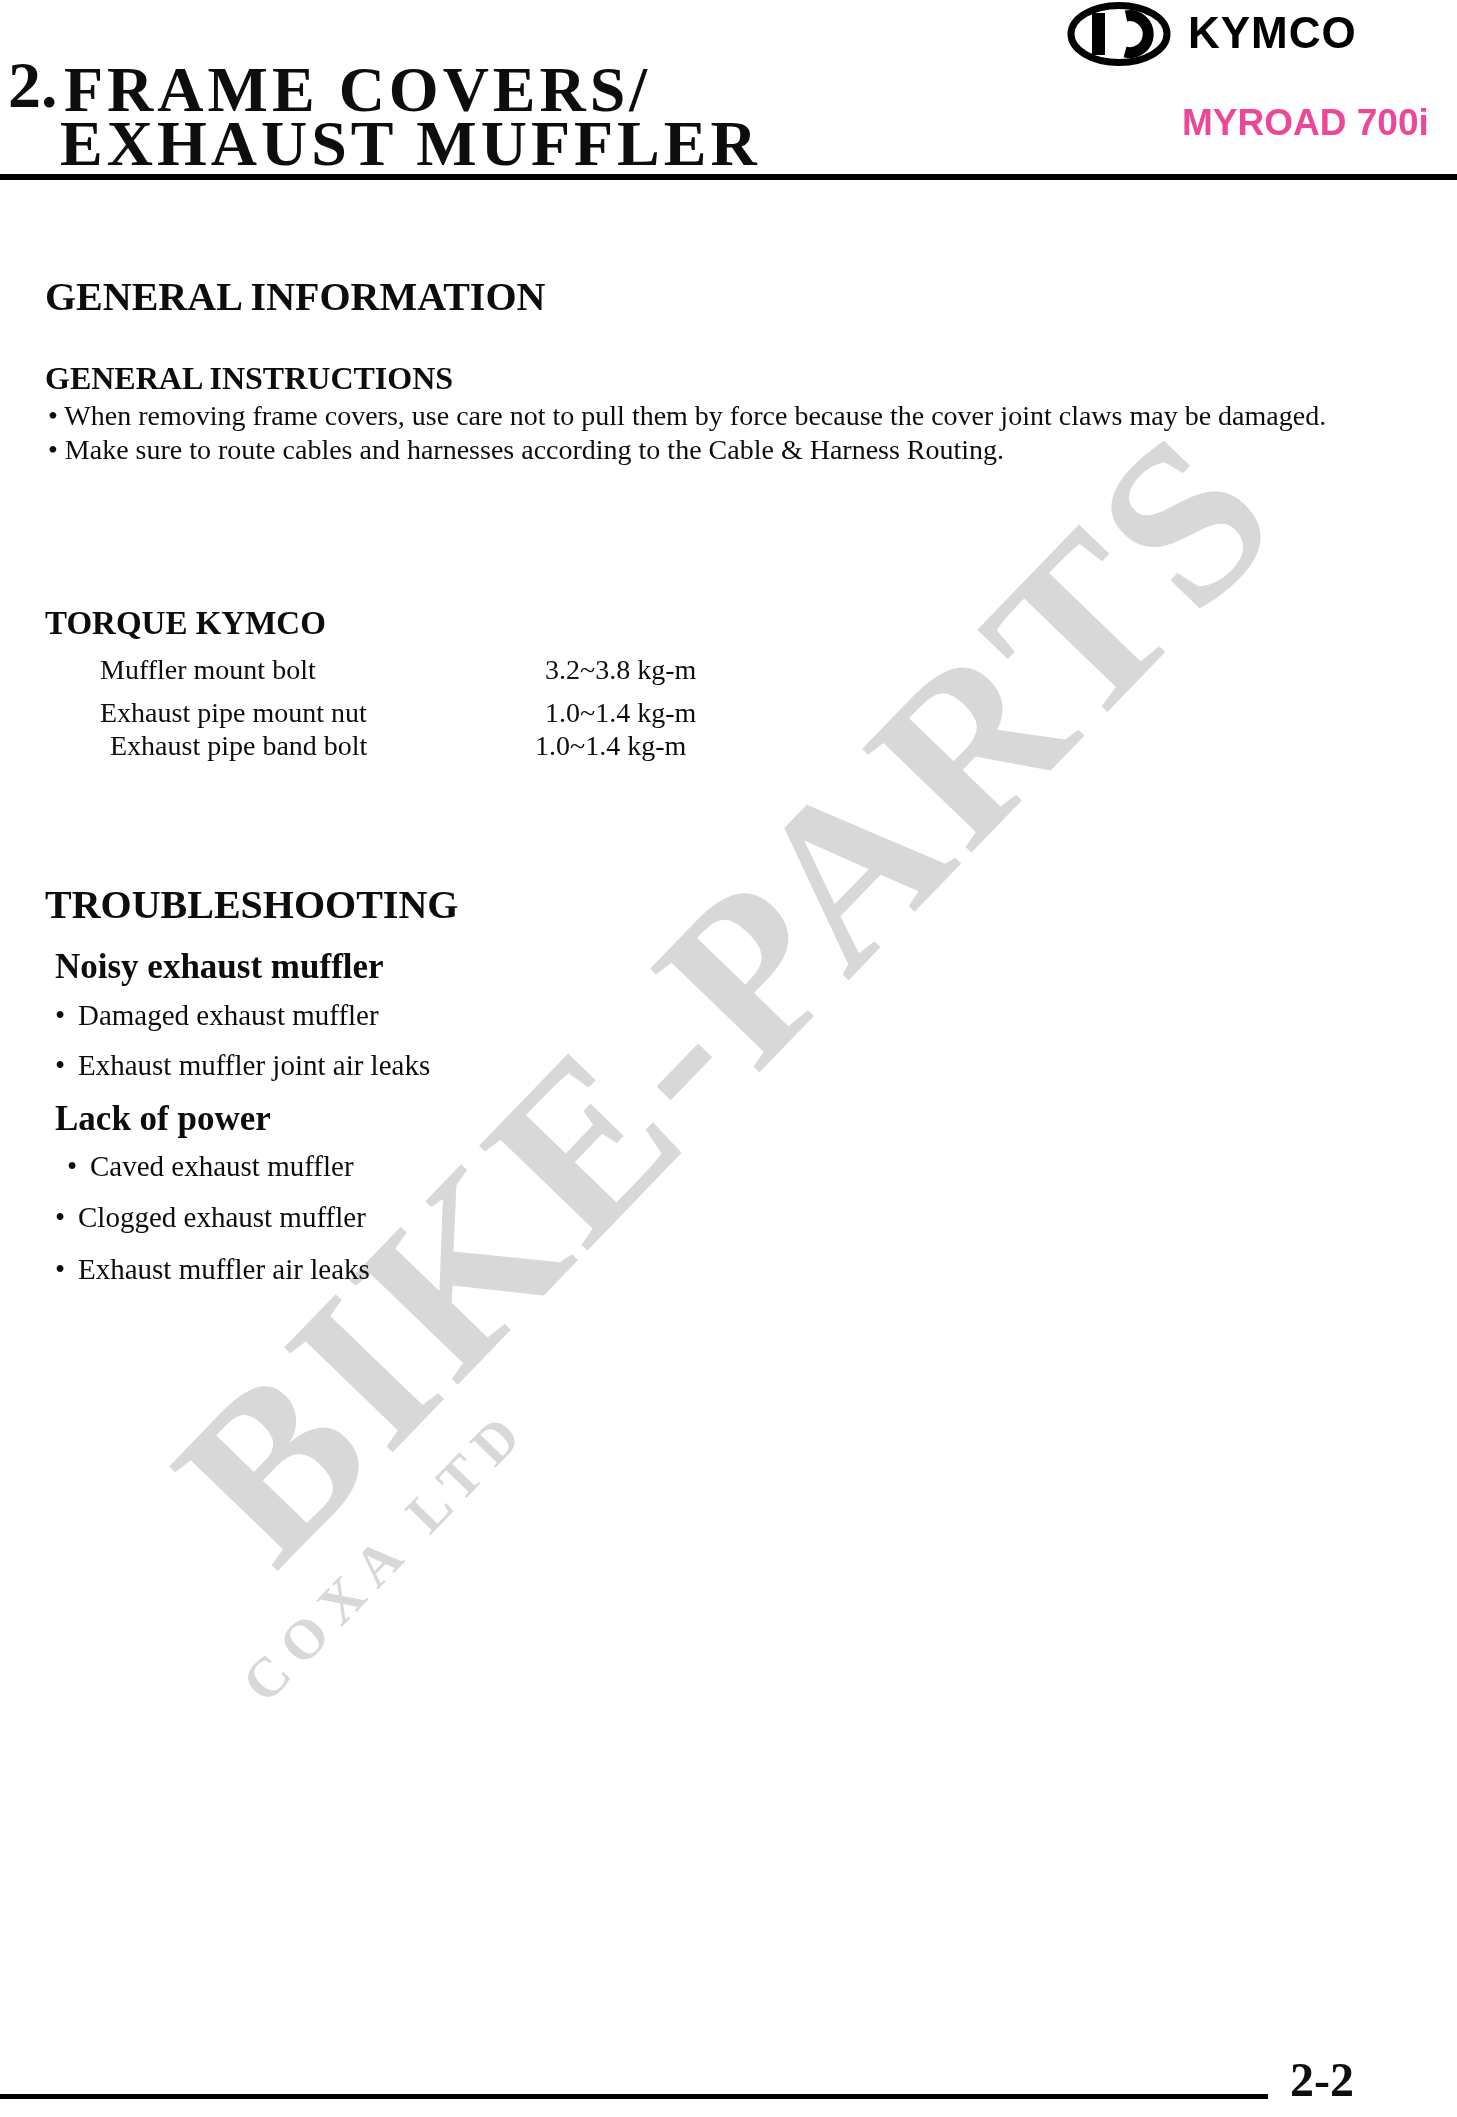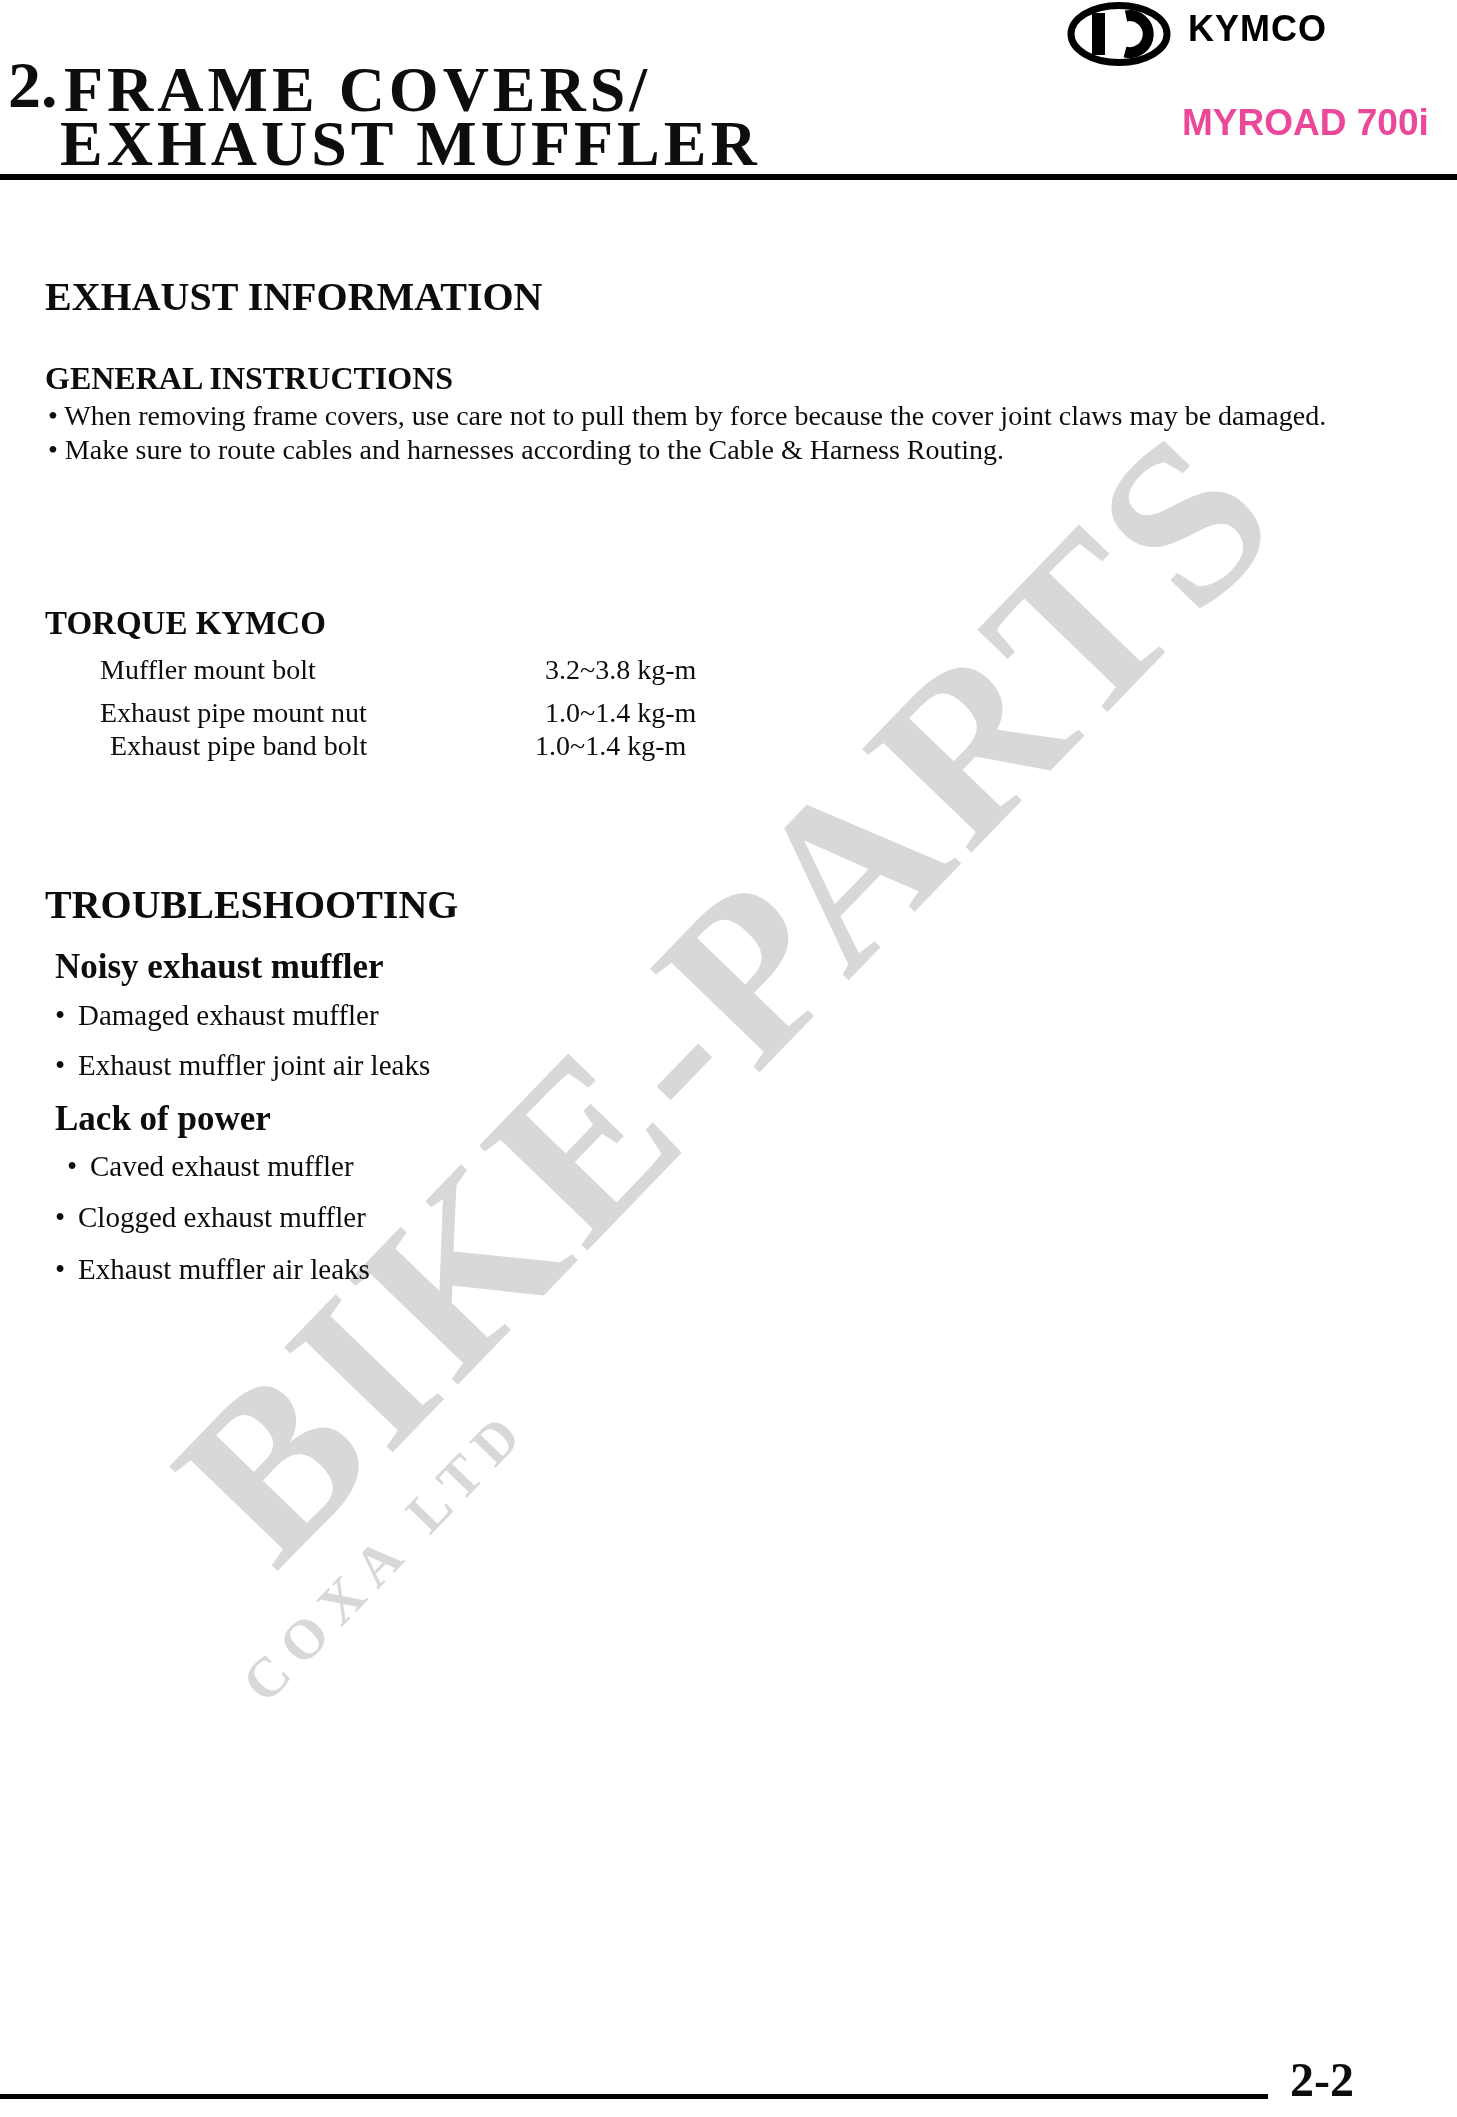--- a/index.html
+++ b/index.html
@@ -37,21 +37,21 @@
     transform:translate(-50%,-50%) rotate(-46deg);
   }
   
   .layer{position:absolute;left:0;top:0;width:100%;height:100%;z-index:2;}
   .abs{position:absolute;line-height:1.15;}
   
   .logo{left:1066px;top:2px;width:106px;height:64px;}
   .brand{
     left:1188px;top:8px;
     font-family:"Liberation Sans", sans-serif;
-    font-weight:900;font-size:36px;letter-spacing:1px;color:#000;
+    font-weight:900;font-size:44px;letter-spacing:1px;color:#000;
   }
   .model{
     left:1182px;top:102px;
     font-family:"Liberation Sans", sans-serif;
     font-weight:bold;font-size:37px;color:#ec4899;letter-spacing:0px;
   }
   .sec-num{left:8px;top:52px;font-size:66px;font-weight:bold;line-height:1;}
   .title-l1{left:64px;top:58px;font-size:64px;font-weight:bold;letter-spacing:4px;line-height:1;}
   .title-l2{left:60px;top:112px;font-size:64px;font-weight:bold;letter-spacing:4px;line-height:1;}
   .header-rule{left:0;top:174px;width:1457px;height:6px;background:#000;}
@@ -96,21 +96,21 @@
       <path d="M 60 14 A 18.5 18.5 0 1 1 59 50" fill="none" stroke="#000" stroke-width="11"></path>
     </svg>
     <div class="abs brand">KYMCO</div>
     <div class="abs model">MYROAD 700i</div>
 
     <div class="abs sec-num">2.</div>
     <div class="abs title-l1">FRAME COVERS/</div>
     <div class="abs title-l2">EXHAUST MUFFLER</div>
     <div class="abs header-rule"></div>
 
-    <div class="abs h-service">EXHAUST INFORMATION</div>
+    <div class="abs h-service">GENERAL INFORMATION</div>
     <div class="abs h-general">GENERAL INSTRUCTIONS</div>
 
     <div class="abs gi-list">
       <div class="gi-item"><span>•</span> <span>When removing frame covers, use care not to pull them by force because the cover joint claws may be damaged.</span></div>
       <div class="gi-item"><span>•</span> <span>Make sure to route cables and harnesses according to the Cable &amp; Harness Routing.</span></div>
     </div>
 
     <div class="abs h-torque">TORQUE KYMCO</div>
 
     <div class="torque-row tr0">

